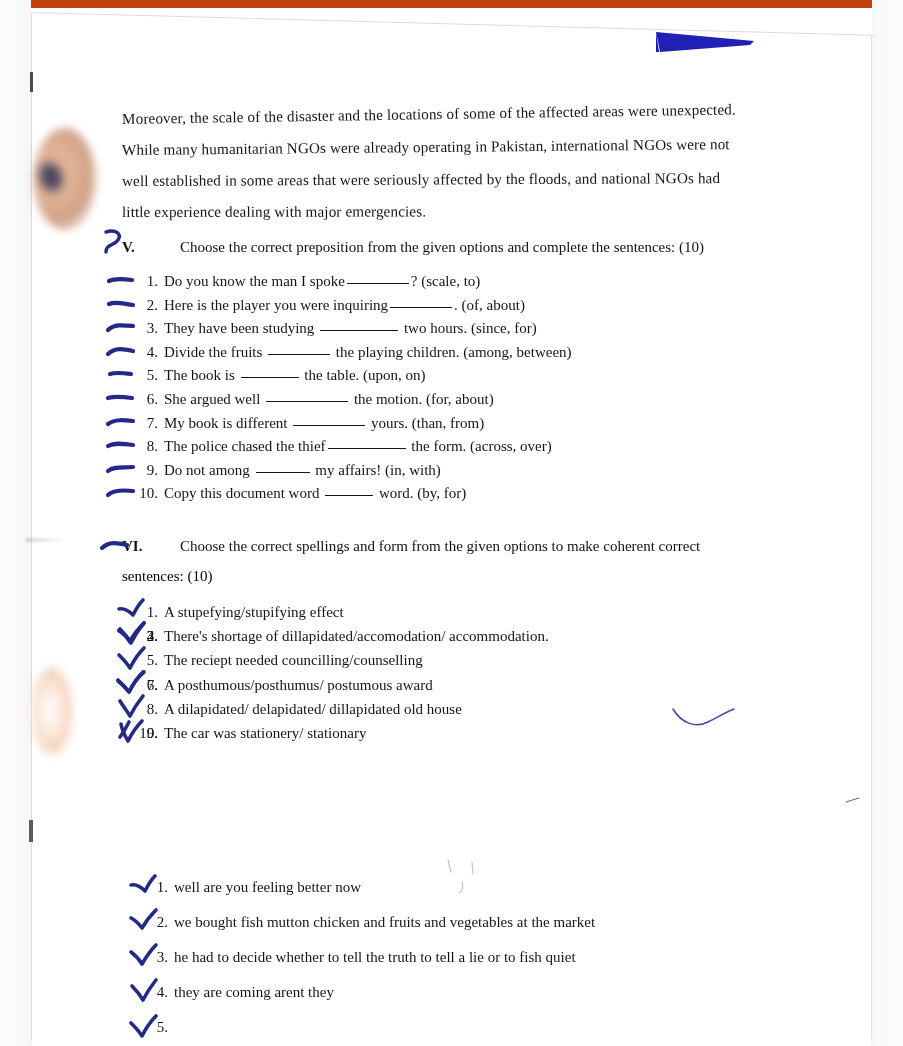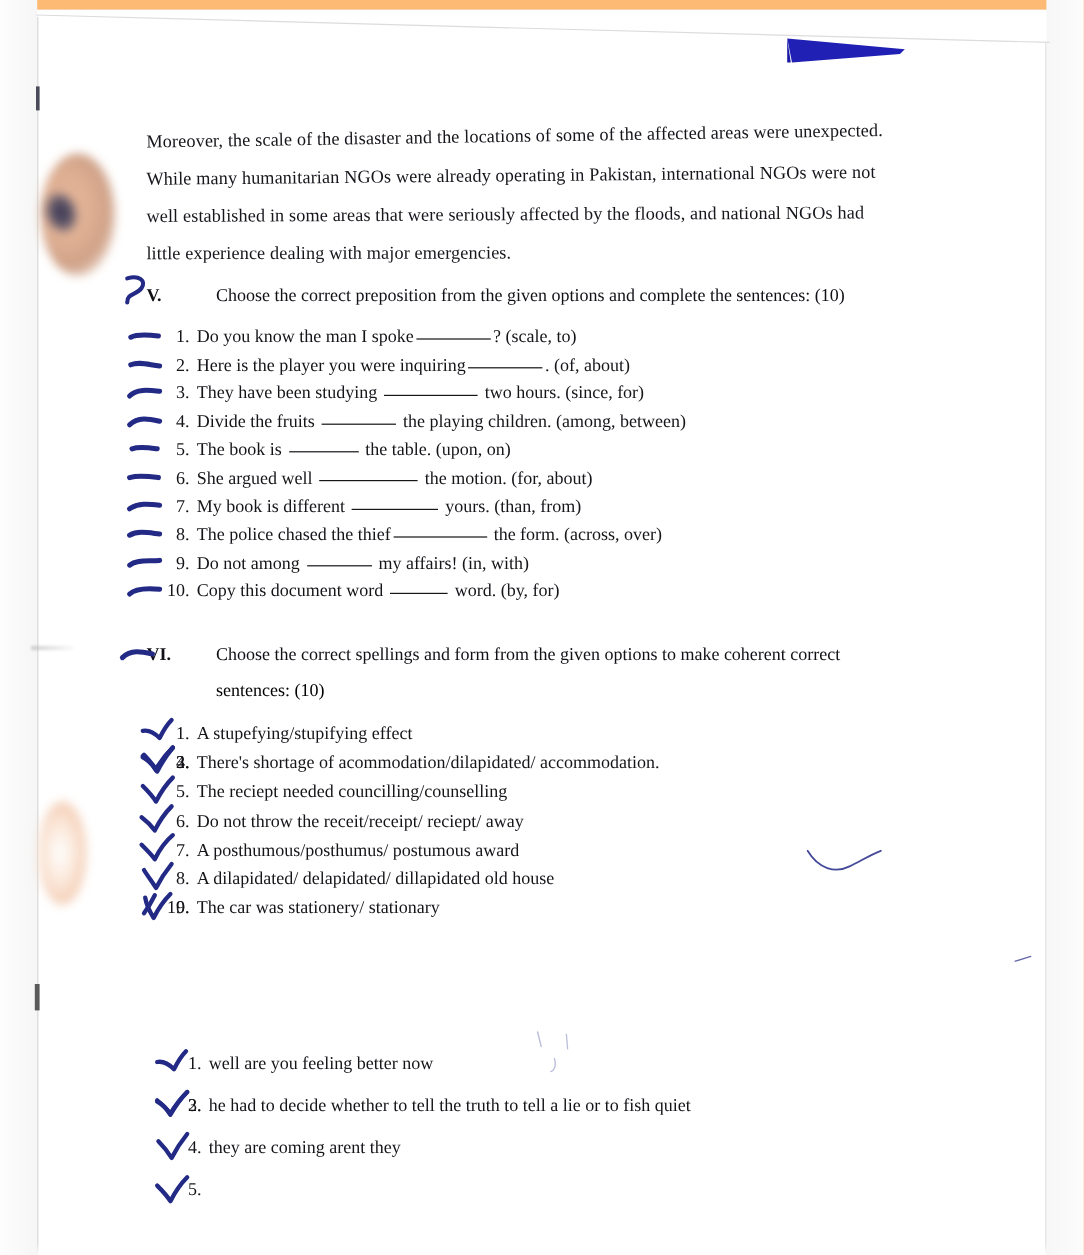--- a/index.html
+++ b/index.html
@@ -5,21 +5,21 @@
   html, body {
     margin: 0;
     padding: 0;
     background: #ffffff;
   }
   #page {
     position: relative;
     width: 903px;
     height: 1046px;
     overflow: hidden;
-    background: #fdba74;
+    background: #c2410c;
     font-family: "Liberation Serif", "DejaVu Serif", serif;
   }
 
   
   .paper {
     position: absolute;
     left: 30px;
     top: 8px;
     width: 843px;
     height: 1040px;
@@ -195,21 +195,21 @@
   #sec-v { left: 122px; top: 234px; }
   #sec-v .sec-num { width: 58px; }
   #sec-v ol.items { margin-top: 9px; }
   #sec-v ol.items li { line-height: 23.6px; padding-left: 42px; }
   #sec-v .inum { width: 22px; position: absolute; left: 14px; }
 
   
   #sec-vi { left: 122px; top: 530px; }
   #sec-vi .sec-num { width: 58px; }
   #sec-vi .sec-text { line-height: 32px; }
-  #sec-vi .sec-cont { margin-left: 58px; font-size: 15px; line-height: 28px; }
+  #sec-vi .sec-cont { font-size: 15px; line-height: 28px; }
   #sec-vi ol.items { margin-top: 10px; }
   #sec-vi ol.items li { line-height: 24.2px; padding-left: 42px; }
   #sec-vi .inum { width: 22px; position: absolute; left: 14px; }
 
   
   #sec-vii { left: 132px; top: 858px; }
   #sec-vii .sec-num { width: 62px; }
   #sec-vii ol.items { margin-top: 12px; }
   #sec-vii ol.items li { line-height: 35px; padding-left: 42px; }
   #sec-vii .inum { width: 22px; position: absolute; left: 14px; }
@@ -386,31 +386,31 @@
         <li><span class="inum">2.</span><span class="mark" style="left: -6px; top: -2px;">
             <svg width="30" height="26" viewBox="0 0 30 26">
               <path class="pen" d="M3 9 C 7 11, 11 15, 14 19 C 18 12, 23 6, 28 1" stroke-width="3.6"></path>
             </svg>
           </span></li>
         <li><span class="inum">3.</span><span class="mark" style="left: -6px; top: -2px;">
             <svg width="30" height="26" viewBox="0 0 30 26">
               <path class="pen" d="M3 8 C 7 11, 11 15, 14 20 C 18 13, 23 6, 28 1" stroke-width="3.6"></path>
             </svg>
           </span></li>
-        <li><span class="inum">4.</span><span>There's shortage of acommodation/dilapidated/ accommodation.</span><span class="mark" style="left: -6px; top: -2px;">
+        <li><span class="inum">4.</span><span>There's shortage of dillapidated/accomodation/ accommodation.</span><span class="mark" style="left: -6px; top: -2px;">
             <svg width="30" height="26" viewBox="0 0 30 26">
               <path class="pen" d="M4 7 C 8 11, 12 16, 15 21 C 19 13, 24 6, 28 1" stroke-width="3.6"></path>
             </svg>
           </span></li>
         <li><span class="inum">5.</span><span>The reciept needed councilling/counselling</span><span class="mark" style="left: -6px; top: -2px;">
             <svg width="30" height="26" viewBox="0 0 30 26">
               <path class="pen" d="M3 9 C 7 13, 11 17, 14 22 C 18 14, 23 7, 28 2" stroke-width="3.6"></path>
             </svg>
           </span></li>
-        <li><span class="inum">6.</span><span>Do not throw the receit/receipt/ reciept/ away</span><span class="mark" style="left: -6px; top: -2px;">
+        <li><span class="inum">6.</span><span class="mark" style="left: -6px; top: -2px;">
             <svg width="30" height="26" viewBox="0 0 30 26">
               <path class="pen" d="M2 10 C 6 13, 10 17, 13 21 C 17 13, 22 6, 27 1" stroke-width="3.6"></path>
             </svg>
           </span></li>
         <li><span class="inum">7.</span><span>A posthumous/posthumus/ postumous award</span><span class="mark" style="left: -6px; top: -2px;">
             <svg width="30" height="26" viewBox="0 0 30 26">
               <path class="pen" d="M2 9 C 6 13, 10 17, 13 21 C 17 13, 22 6, 28 1" stroke-width="3.6"></path>
             </svg>
           </span></li>
         <li><span class="inum">8.</span><span>A dilapidated/ delapidated/ dillapidated old house</span><span class="mark" style="left: -6px; top: -2px;">
@@ -431,21 +431,21 @@
       </ol>
   </div>
 
   <div class="section" id="sec-vii">
     <ol class="items" id="sec-vii-items">
         <li><span class="inum">1.</span><span>well are you feeling better now</span><span class="mark" style="left: -4px; top: 4px;">
             <svg width="30" height="26" viewBox="0 0 30 26">
               <path class="pen" d="M3 11 C 8 10, 13 13, 17 17 C 20 11, 23 6, 27 2" stroke-width="3.6"></path>
             </svg>
           </span></li>
-        <li><span class="inum">2.</span><span class="mark" style="left: -4px; top: 4px;">
+        <li><span class="inum">2.</span><span>we bought fish mutton chicken and fruits and vegetables at the market</span><span class="mark" style="left: -4px; top: 4px;">
             <svg width="30" height="26" viewBox="0 0 30 26">
               <path class="pen" d="M3 9 C 7 11, 11 15, 14 19 C 18 12, 23 6, 28 1" stroke-width="3.6"></path>
             </svg>
           </span></li>
         <li><span class="inum">3.</span><span>he had to decide whether to tell the truth to tell a lie or to fish quiet</span><span class="mark" style="left: -4px; top: 4px;">
             <svg width="30" height="26" viewBox="0 0 30 26">
               <path class="pen" d="M3 8 C 7 11, 11 15, 14 20 C 18 13, 23 6, 28 1" stroke-width="3.6"></path>
             </svg>
           </span></li>
         <li><span class="inum">4.</span><span>they are coming arent they</span><span class="mark" style="left: -4px; top: 4px;">

